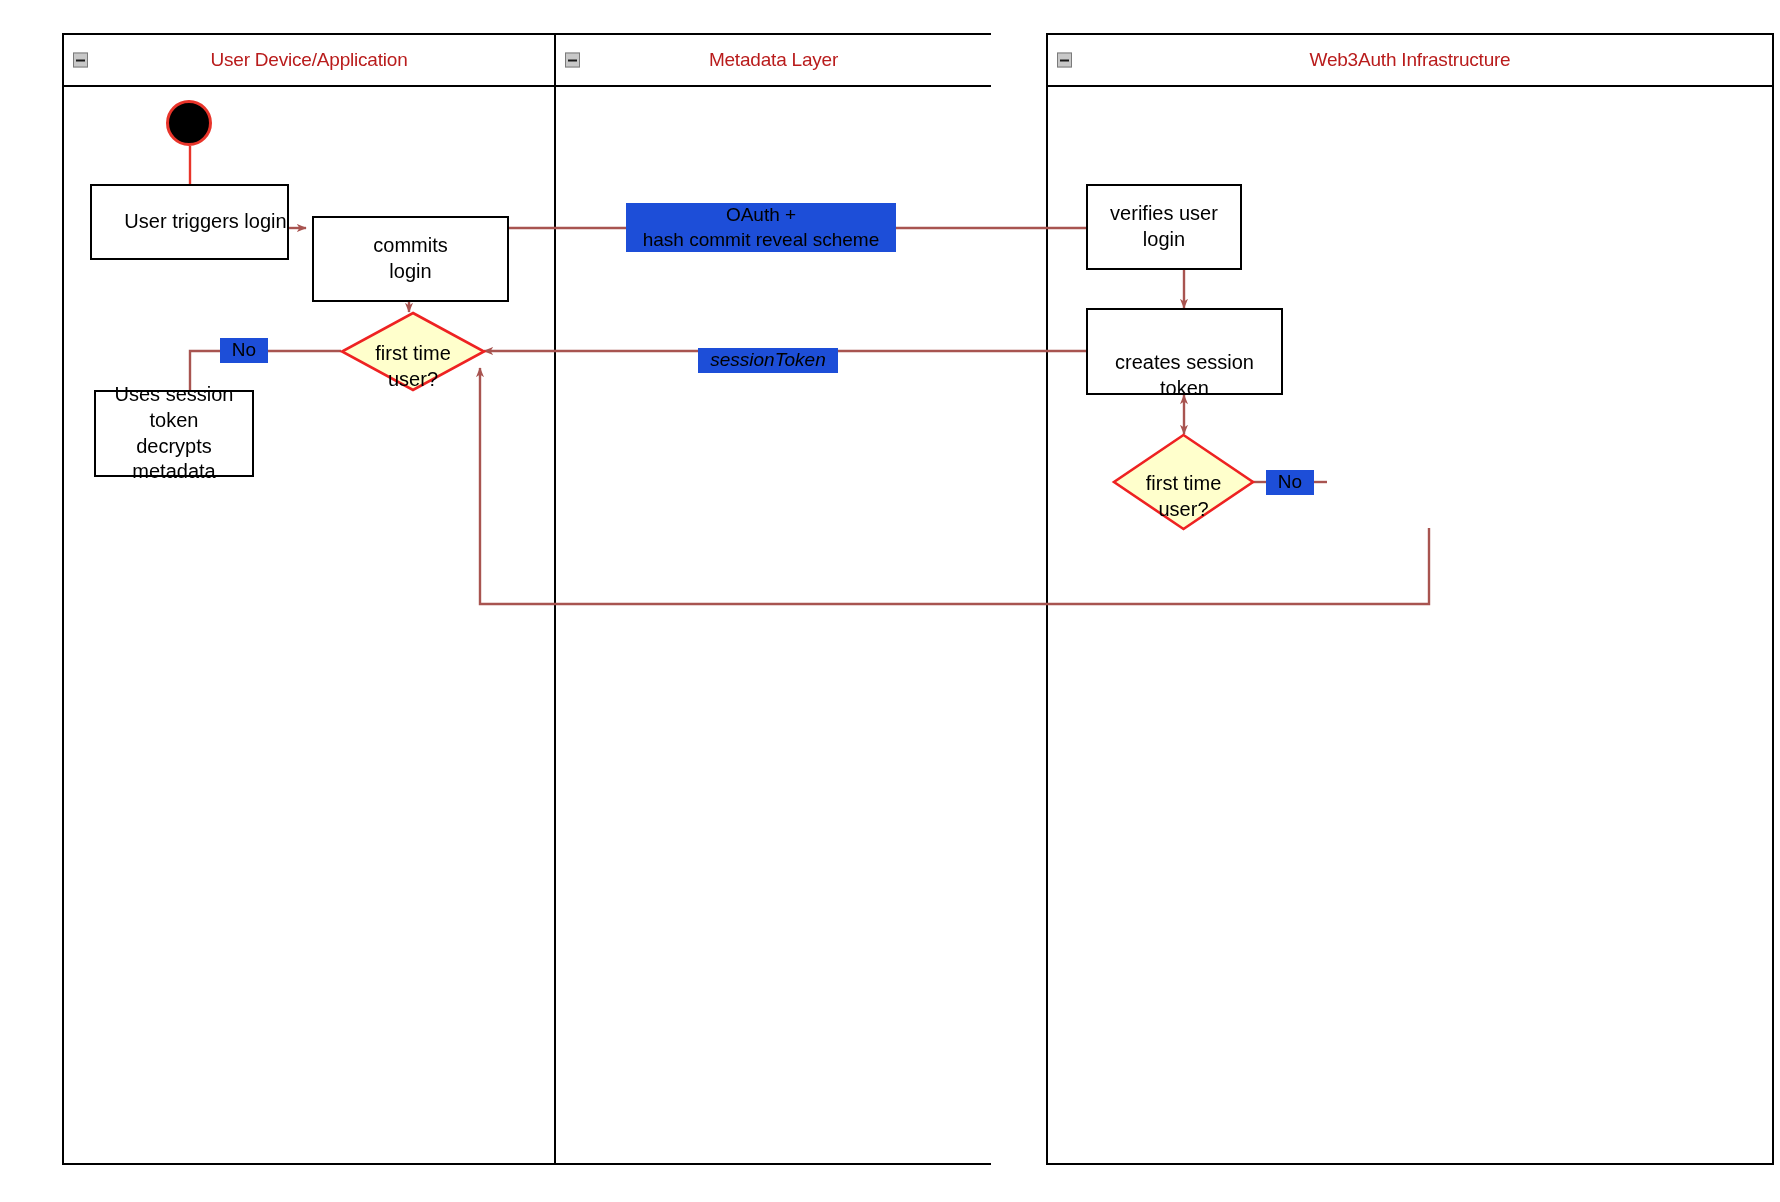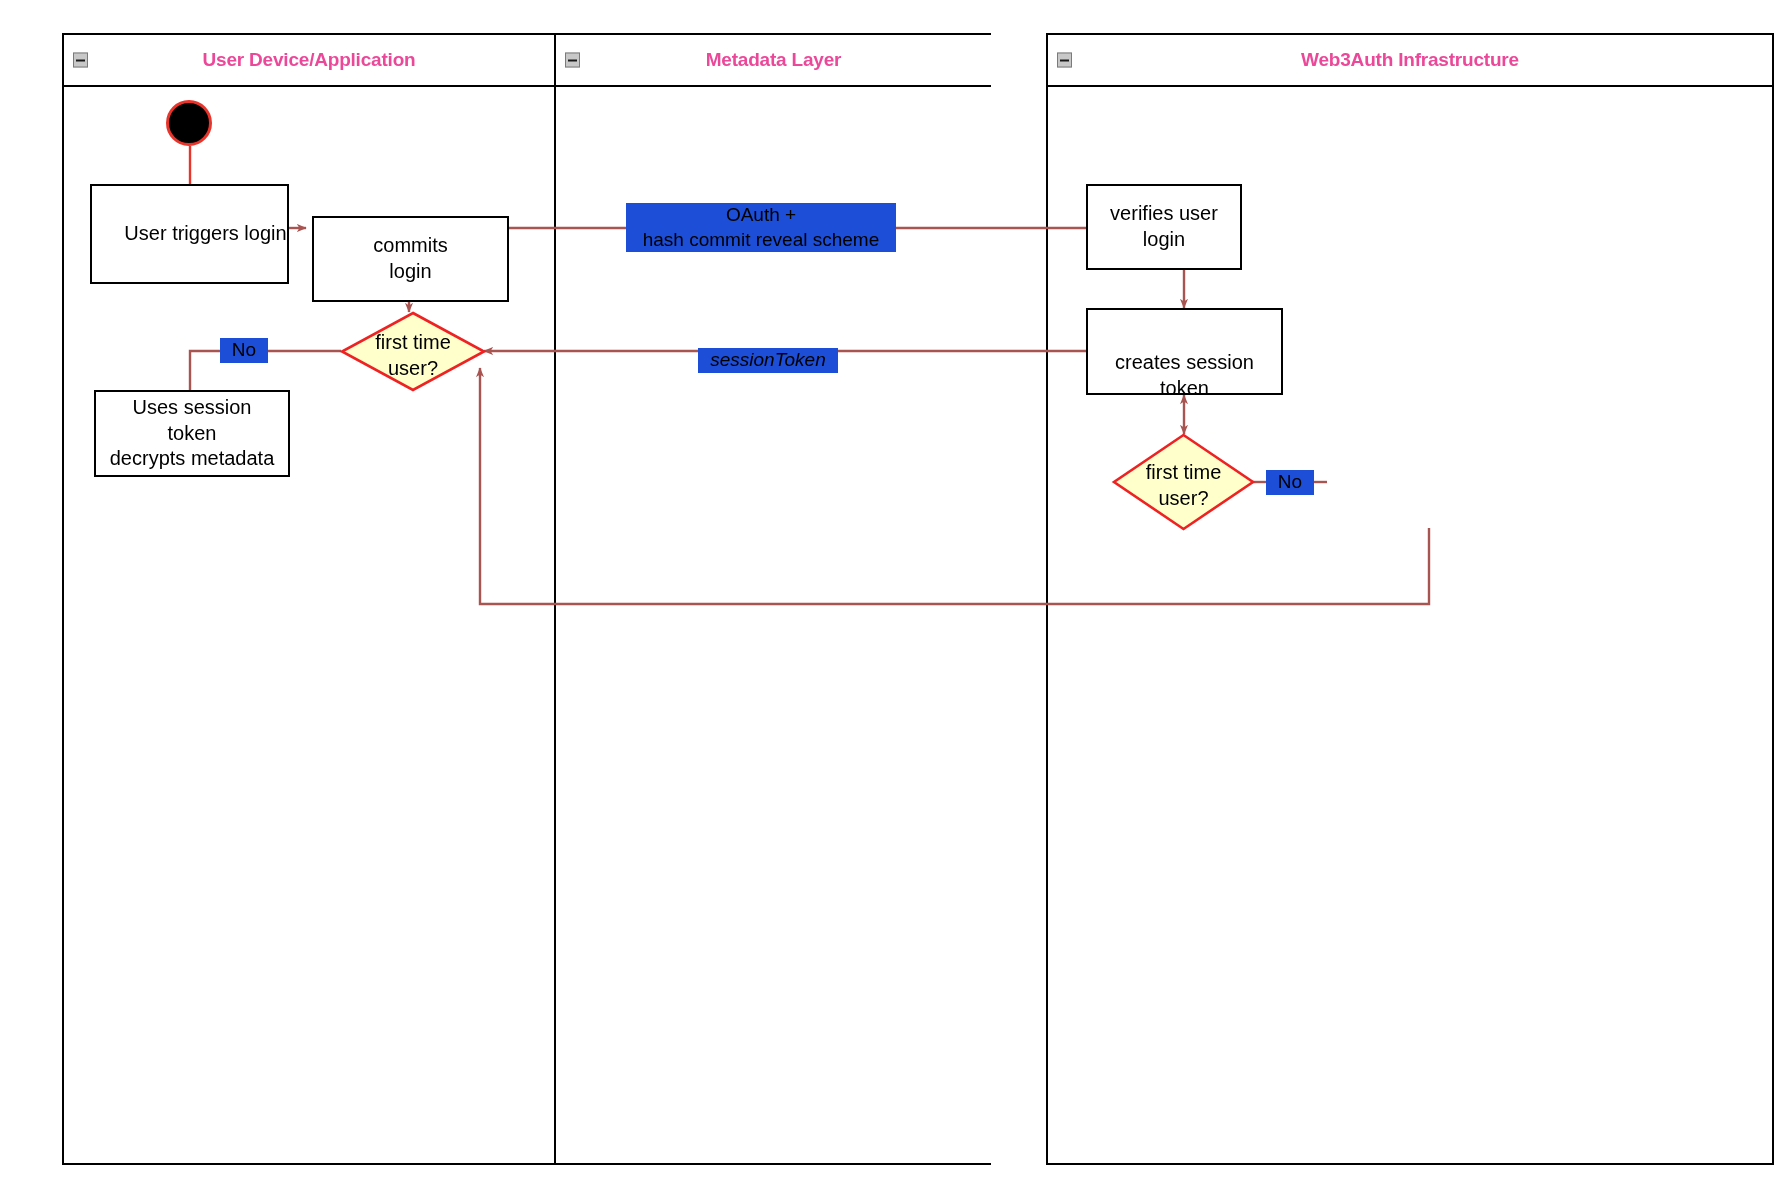--- a/index.html
+++ b/index.html
@@ -41,22 +41,22 @@
     position: relative;
     height: 52px;
     border-bottom: 2px solid #000000;
     box-sizing: border-box;
     display: flex;
     align-items: center;
     justify-content: center;
   }
   .lane-title {
     font-size: 19px;
-    font-weight: bold;
-    color: #ec4899;
+    font-weight: normal;
+    color: #b91c1c;
     letter-spacing: -0.2px;
   }
   .collapse-box {
     position: absolute;
     left: 9px;
     top: 50%;
     transform: translateY(-50%);
     width: 15px;
     height: 15px;
     background: #c8c8c8;
@@ -99,21 +99,21 @@
   }
   .diamond-wrap svg {
     position: absolute;
     left: 0;
     top: 0;
     overflow: visible;
   }
   .diamond-label {
     position: absolute;
     left: 0;
-    top: 4px;
+    top: 15px;
     width: 100%;
     height: 100%;
     display: flex;
     align-items: center;
     justify-content: center;
     text-align: center;
     font-size: 20px;
     line-height: 1.28;
     color: #000000;
     pointer-events: none;
@@ -224,38 +224,38 @@
       <path d="M1303,482 L1327,482" stroke="#a85450" stroke-width="2.4" fill="none"></path>
     </g>
 
     <g>
       <path d="M1429,528 L1429,604 L480,604 L480,368" stroke="#a85450" stroke-width="2.4" fill="none" marker-end="url(#ah)"></path>
     </g>
   </svg>
 
   <div class="node start-node" style="left:166px; top:100px; width:46px; height:46px;"></div>
 
-  <div class="node act-box" style="left:90px; top:184px; width:199px; height:100px;padding-left:32px;">
+  <div class="node act-box" style="left:90px; top:184px; width:199px; height:76px;padding-left:32px;">
     <span>User triggers login</span>
   </div>
 
   <div class="node act-box" style="left:312px; top:184px; width:197px; height:86px; white-space:pre-line;margin-top:32px;">
     <span style="white-space:pre-line;">commits
 login</span>
   </div>
 
   <div class="diamond-wrap" style="left:341px; top:312px; width:144px; height:79px;">
     <svg width="144" height="79" viewBox="0 0 144 79">
       <polygon points="72,1 143,39.5 72,78 1,39.5" fill="#ffffcc" stroke="#ee2222" stroke-width="2.6"></polygon>
     </svg>
     <div class="diamond-label" style="white-space:pre-line;">first time
 user?</div>
   </div>
 
-  <div class="node act-box" style="left:94px; top:390px; width:196px; height:87px; white-space:pre-line;">
+  <div class="node act-box" style="left:94px; top:390px; width:160px; height:87px; white-space:pre-line;">
     <span style="white-space:pre-line;">Uses session
 token
 decrypts metadata</span>
   </div>
 
   <div class="node act-box" style="left:1086px; top:184px; width:156px; height:86px;">
     <span>verifies user login</span>
   </div>
 
   <div class="node act-box" style="left:1086px; top:308px; width:197px; height:87px; white-space:pre-line;">

